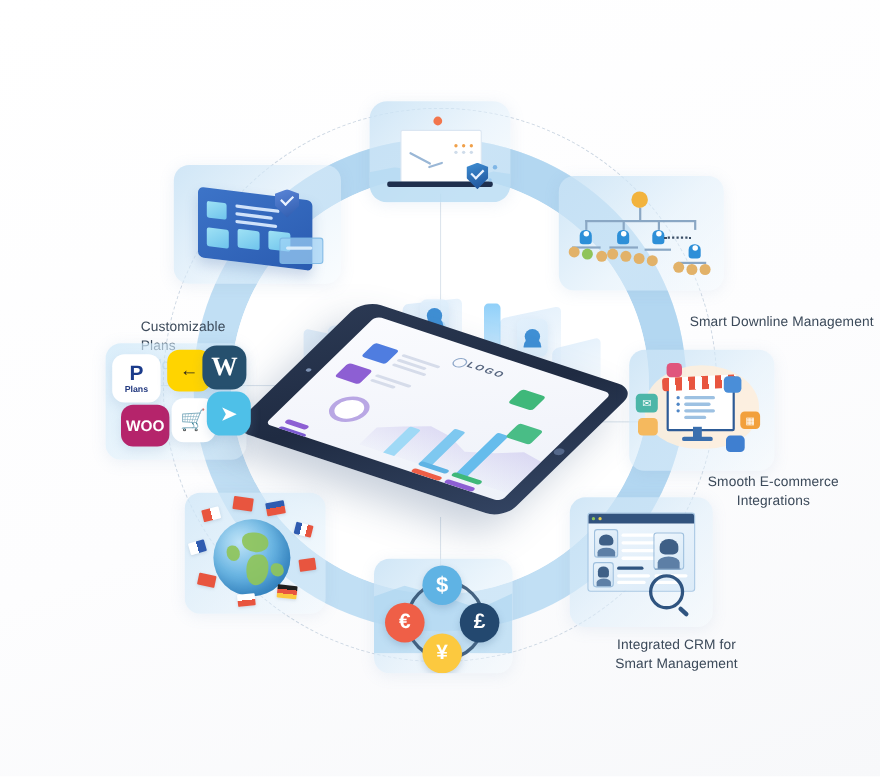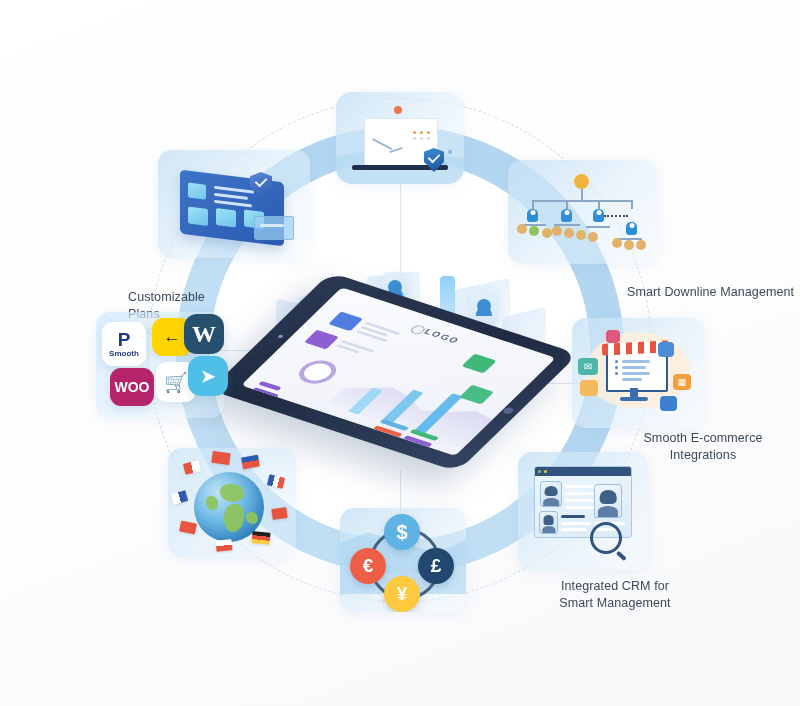--- a/index.html
+++ b/index.html
@@ -646,21 +646,21 @@
     <div class="flag" style="left:104px; top:60px; width:15px; height:11px; background:#e8553f; transform:rotate(-8deg);"></div>
     <div class="flag" style="left:84px; top:84px; width:18px; height:12px; background:linear-gradient(180deg,#1f1f1f 33%,#e8553f 33% 66%,#fcc93f 66%); transform:rotate(6deg);"></div>
     <div class="flag" style="left:48px; top:92px; width:16px; height:11px; background:linear-gradient(180deg,#ffffff 50%,#e8553f 50%); transform:rotate(-6deg);"></div>
     <div class="flag" style="left:12px; top:74px; width:16px; height:11px; background:#e8553f; transform:rotate(12deg);"></div>
     <div class="flag" style="left:4px; top:44px; width:15px; height:11px; background:linear-gradient(90deg,#ffffff 50%,#2f5bb0 50%); transform:rotate(-16deg);"></div>
   </div>
 
   <div class="card" style="left:96px; top:312px; width:128px; height:106px; background:linear-gradient(135deg, rgba(206,232,249,.75), rgba(240,248,253,.3));">
     <div class="pay-tile" style="left:6px; top:10px; width:44px; height:44px; background:#ffffff; color:#253b80; font-size:11px; flex-direction:column; line-height:1;">
       <span style="font-size:19px; color:#1b3b8b;">P</span>
-      <span style="font-size:8px; margin-top:1px;">Smooth</span>
+      <span style="font-size:8px; margin-top:1px;">Plans</span>
     </div>
     <div class="pay-tile" style="left:56px; top:6px; width:40px; height:38px; background:#ffd400; color:#1f1f1f; font-size:17px;">
       <span>←</span>
     </div>
     <div class="pay-tile" style="left:88px; top:2px; width:40px; height:40px; background:#26506e; color:#ffffff; font-size:24px; border-radius:13px;">
       <span style="font-family:'Liberation Serif',serif;">W</span>
     </div>
     <div class="pay-tile" style="left:14px; top:56px; width:44px; height:38px; background:#b5246b; color:#ffffff; font-size:14px;">
       <span>WOO</span>
     </div>

